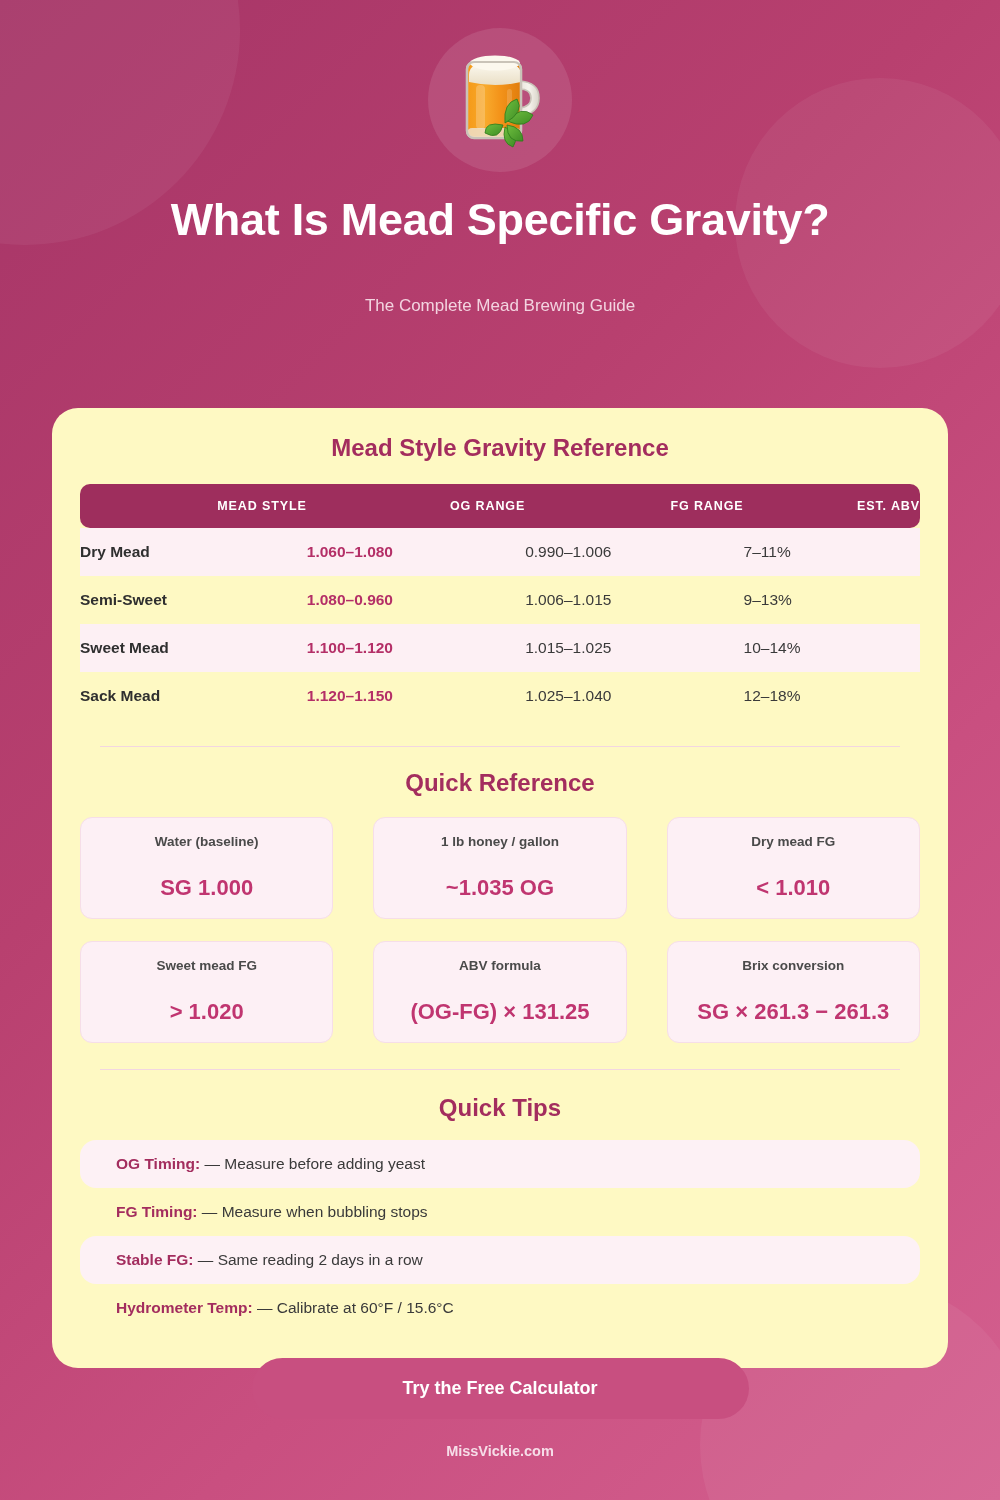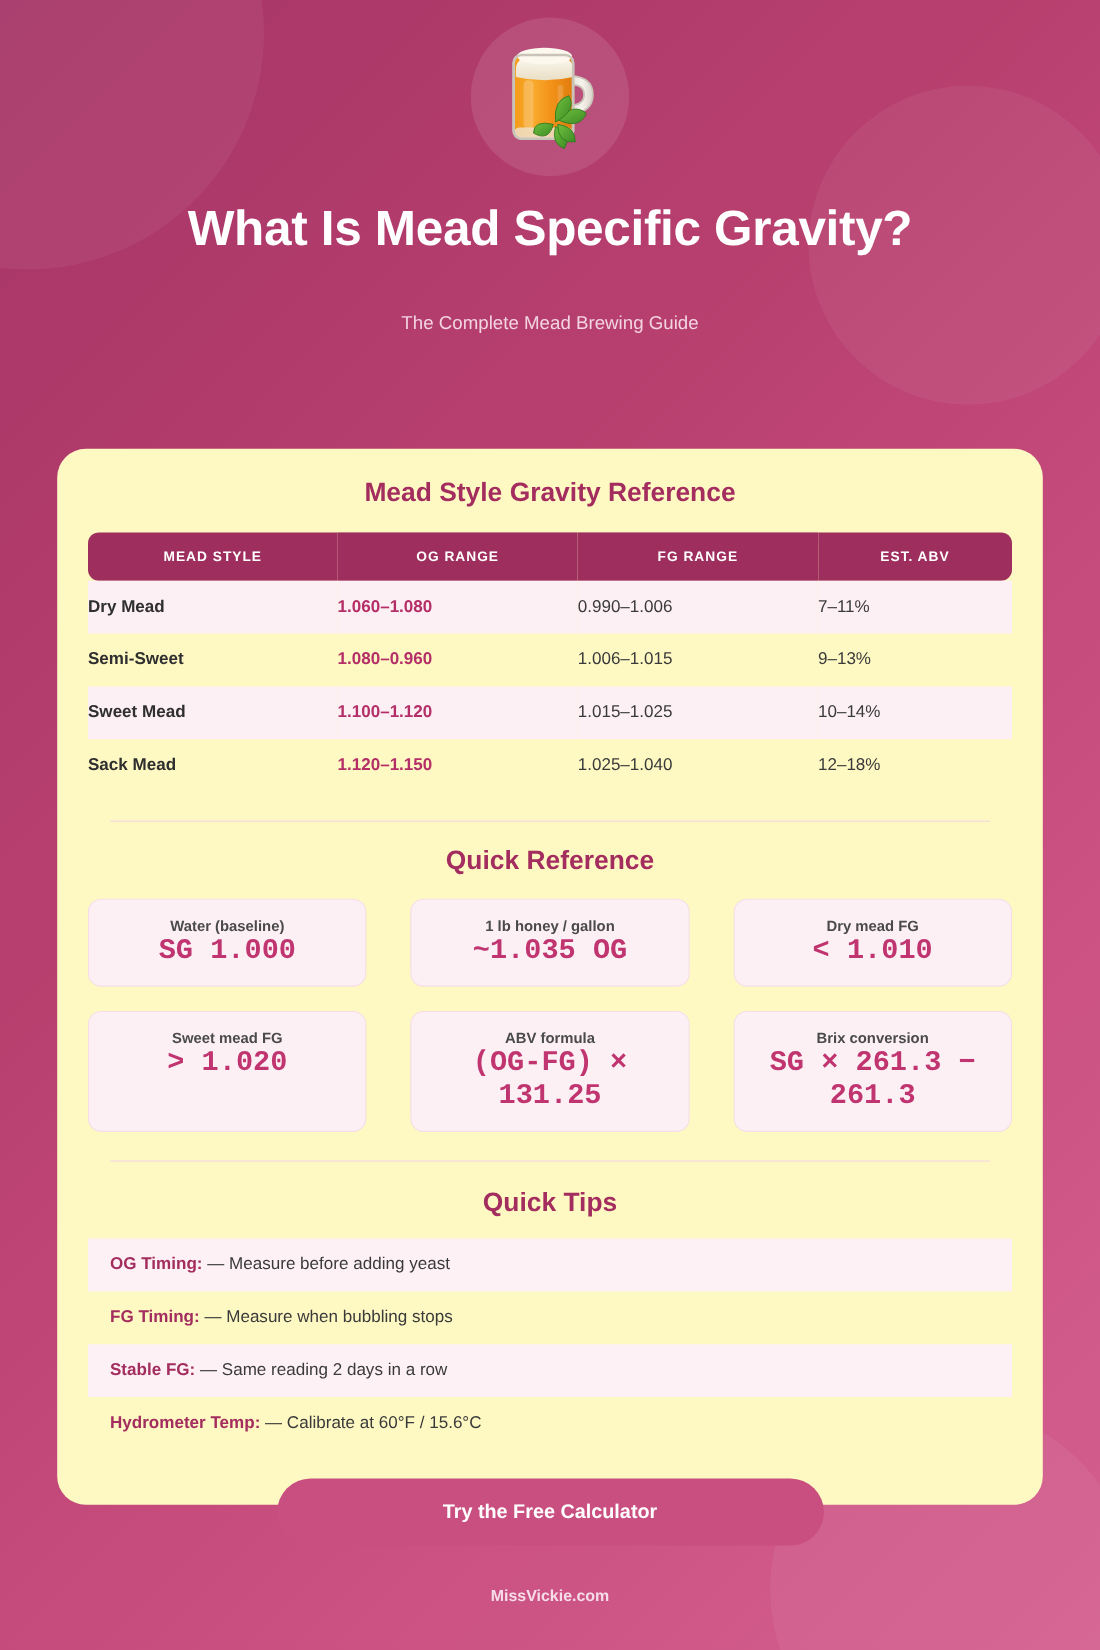--- a/index.html
+++ b/index.html
@@ -32,21 +32,21 @@
     width: 330px; height: 330px;
     left: 700px; top: 1280px;
     background: rgba(255,255,255,0.055);
   }
 
   
   .header {
     position: relative;
     z-index: 2;
     text-align: center;
-    padding-top: 16px;
+    padding-top: 28px;
   }
 
   .emoji-badge {
     width: 144px;
     height: 144px;
     margin: 0 auto;
     border-radius: 50%;
     background: rgba(255,255,255,0.10);
     display: flex;
     align-items: center;
@@ -104,21 +104,21 @@
     border-collapse: separate;
     border-spacing: 0;
   }
   .tbl thead th {
     background: #9E2E5D;
     color: #ffffff;
     font-size: 12.5px;
     font-weight: bold;
     letter-spacing: 0.9px;
     padding: 15px 0;
-    text-align: center;
+    text-align: right;
   }
   .tbl thead th:first-child { border-radius: 10px 0 0 10px; }
   .tbl thead th:last-child  { border-radius: 0 10px 10px 0; }
 
   .tbl tbody td {
     padding: 15px 0;
     font-size: 15.5px;
     text-align: left;
     color: #3A3A3A;
   }
@@ -155,39 +155,38 @@
     border-radius: 12px;
     padding: 16px 8px 17px 8px;
     text-align: center;
   }
   .qr-label {
     font-size: 13.5px;
     font-weight: bold;
     color: #4A4A4A;
   }
   .qr-value {
-    margin-top: 0;
-    font-size: 26px;
+    margin-top: 26px;
+    font-size: 22px;
     font-weight: bold;
     color: #C03570;
-    font-family: Liberation Mono, monospace;
   }
 
   
   .tips-title { margin-top: 24px; }
 
   .tips {
     width: 840px;
     margin: 18px auto 0 auto;
   }
   .tip-row {
-    padding: 15px 20px;
+    padding: 15px 36px;
     font-size: 15.5px;
     color: #3A3A3A;
-    border-radius: 0;
+    border-radius: 16px;
   }
   .tip-row.striped { background: #FDF1F5; }
   .tip-key {
     font-weight: bold;
     color: #A32D5E;
   }
 
   
   .cta-wrap { text-align: center; margin-top: 26px; }
   .cta {

